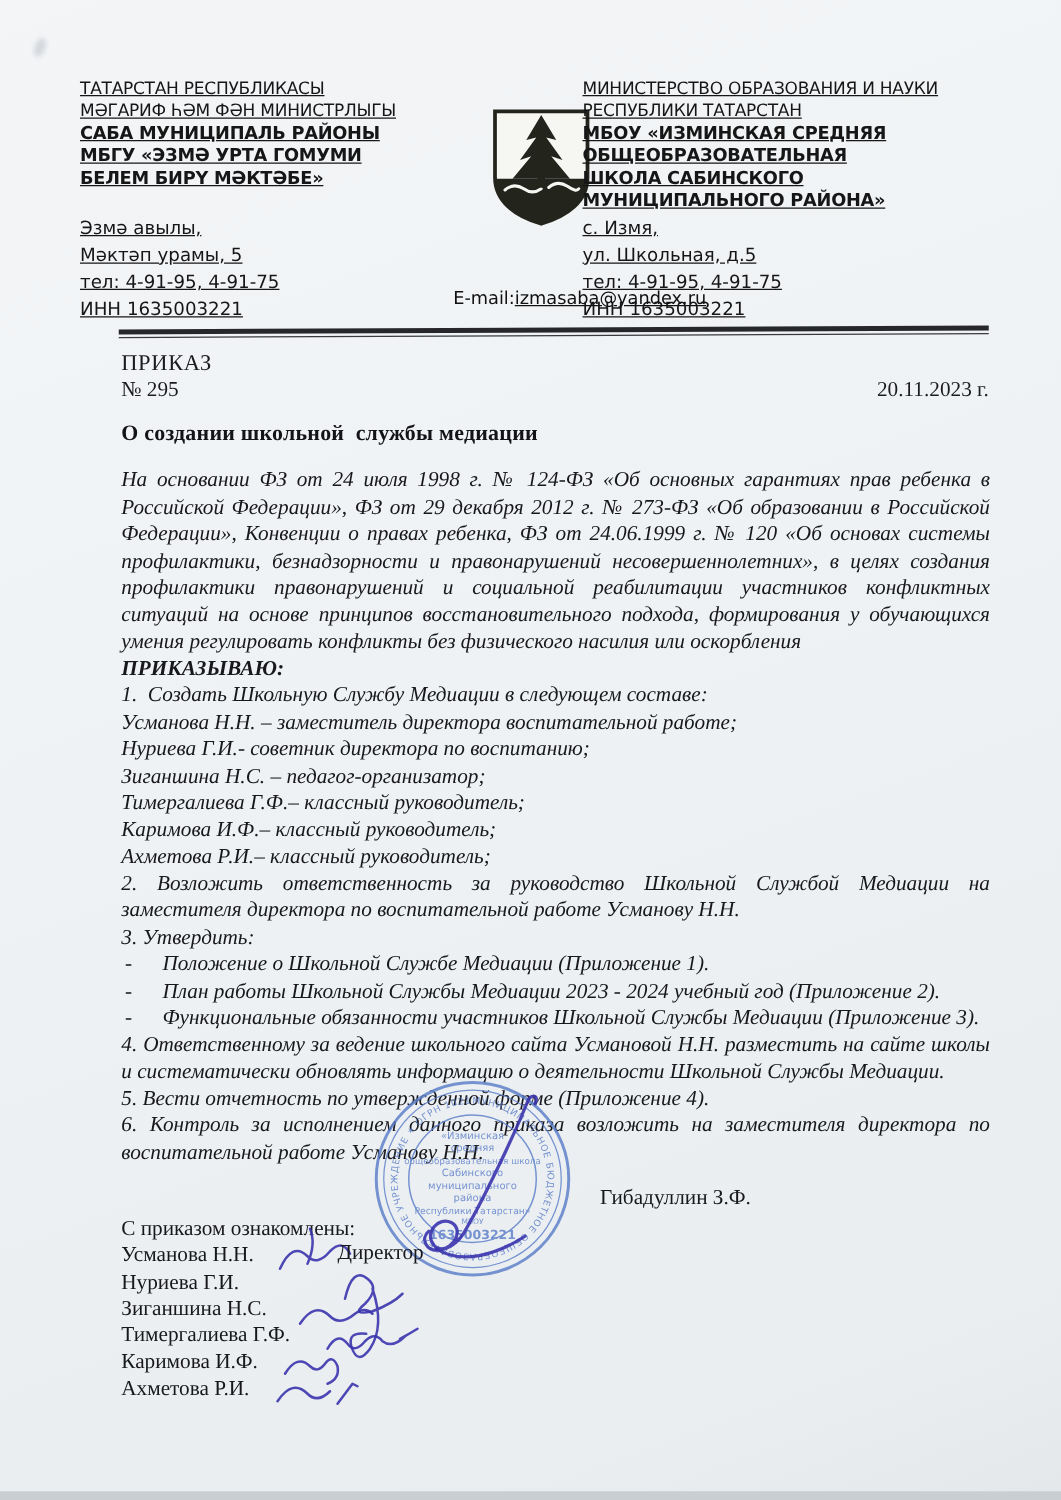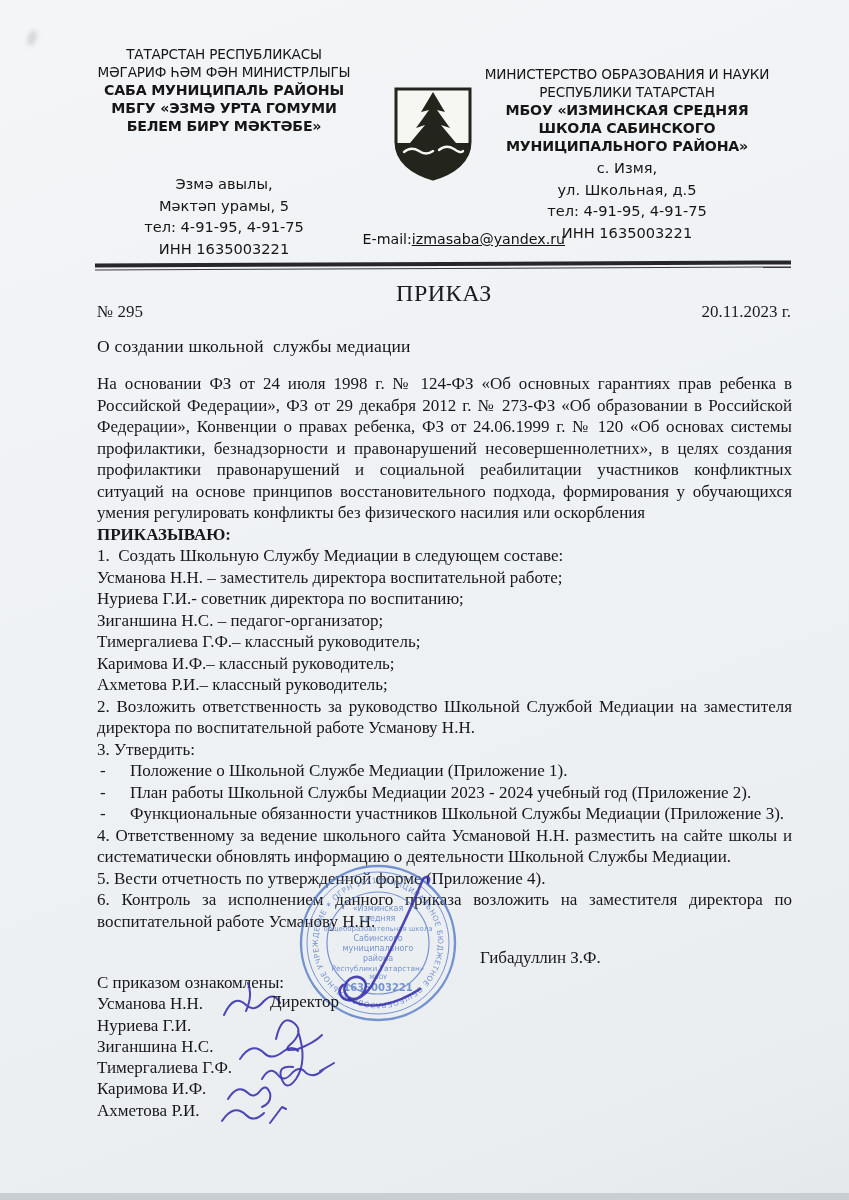--- a/index.html
+++ b/index.html
@@ -3,45 +3,45 @@
 <meta charset="utf-8">
 <style>
   html,body{margin:0;padding:0;}
   body{width:849px;height:1200px;background:#dfe3e6;font-family:"Liberation Serif",serif;}
   .scan{position:relative;width:849px;height:1200px;overflow:hidden;
         background:linear-gradient(160deg,#f3f5f7 0%,#eef1f3 55%,#e9edef 90%,#e4e8eb 100%);}
   .scan-edge-bottom{position:absolute;left:0;bottom:0;width:100%;height:7px;background:#c9ced2;}
   .smudge{position:absolute;left:28px;top:30px;width:8px;height:16px;background:#b9bec4;
           border-radius:50%;filter:blur(2px);opacity:.55;transform:rotate(20deg);}
   
-  .hdr{position:absolute;top:45px;font-family:"DejaVu Sans",sans-serif;color:#161616;text-align:center;}
+  .hdr{position:absolute;top:62px;font-family:"DejaVu Sans",sans-serif;color:#161616;text-align:left;text-decoration:underline;}
   .hdr-left{left:64px;width:320px;}
-  .hdr-right{left:466px;width:322px;margin-top:20px;}
+  .hdr-right{left:466px;width:322px;}
   .h-line{font-size:13.6px;line-height:18px;letter-spacing:-0.2px;}
   .h-line.b{font-weight:bold;font-size:14.2px;}
-  .h-addr{margin-top:38px;font-size:14.6px;line-height:21.5px;}
+  .h-addr{margin-top:20px;font-size:14.6px;line-height:21.5px;}
   .hdr-right .h-addr{margin-top:2px;}
   .emblem{position:absolute;left:392px;top:86px;}
   .email{position:absolute;left:295px;top:231px;width:270px;text-align:right;
          font-family:"DejaVu Sans",sans-serif;font-size:14.2px;color:#111;}
   .email .addr{text-decoration:underline;}
   
   .rule{position:absolute;left:95px;top:262px;width:696px;transform:rotate(-0.25deg);}
   .rule-thick{height:4px;background:#27272b;}
   .rule-thin{height:1px;background:#3a3a3e;margin-top:2px;}
   
-  .doc-type{position:absolute;left:97px;top:280px;width:694px;text-align:center;
-            font-size:24px;color:#1c1c20;letter-spacing:.5px;}
+  .doc-type{position:absolute;left:97px;top:280px;width:694px;
+            font-size:18px;color:#1c1c20;letter-spacing:.5px;}
   .num-date{position:absolute;left:97px;top:302px;width:694px;display:flex;
             justify-content:space-between;font-size:17px;color:#1c1c20;gap:44px;}
-  .subject{position:absolute;left:97px;top:336px;font-size:17.5px;font-weight:normal;
+  .subject{position:absolute;left:97px;top:336px;font-size:17.5px;font-weight:bold;
            color:#141418;white-space:pre-wrap;letter-spacing:.2px;}
   
   .doc-body{position:absolute;left:97px;top:373px;width:695px;font-size:17px;
-            line-height:21.5px;color:#17171c;z-index:1;}
+            line-height:21.5px;color:#17171c;z-index:1;font-style:italic;}
   .doc-body p{margin:0;text-align:justify;}
   .line{white-space:pre-wrap;}
   .bold{font-weight:bold;}
   .sub{display:flex;}
   .sub .dash{width:33px;flex:0 0 33px;padding-left:3px;box-sizing:border-box;}
   
   .stamp{position:absolute;left:296px;top:861px;z-index:2;opacity:.82;}
   .main-signature{position:absolute;left:323px;top:873px;z-index:3;}
   .director-label{position:absolute;left:270px;top:992px;font-size:17px;color:#17171c;z-index:4;}
   .director-name{position:absolute;left:480px;top:948px;font-size:17px;color:#17171c;z-index:4;text-align:right;}
@@ -84,20 +84,21 @@
   </div>
 
   <div class="email">
     <span>E-mail:</span><span class="addr">izmasaba@yandex.ru</span>
   </div>
 
   <div class="hdr hdr-right">
     <div class="h-line">МИНИСТЕРСТВО ОБРАЗОВАНИЯ И НАУКИ</div>
     <div class="h-line">РЕСПУБЛИКИ ТАТАРСТАН</div>
     <div class="h-line b">МБОУ «ИЗМИНСКАЯ СРЕДНЯЯ</div>
+    <div class="h-line b">ОБЩЕОБРАЗОВАТЕЛЬНАЯ</div>
     <div class="h-line b">ШКОЛА САБИНСКОГО</div>
     <div class="h-line b">МУНИЦИПАЛЬНОГО РАЙОНА»</div>
     <div class="h-addr">
       <div>с. Измя,</div>
       <div>ул. Школьная, д.5</div>
       <div>тел: 4-91-95, 4-91-75</div>
       <div>ИНН 1635003221</div>
     </div>
   </div>
 

